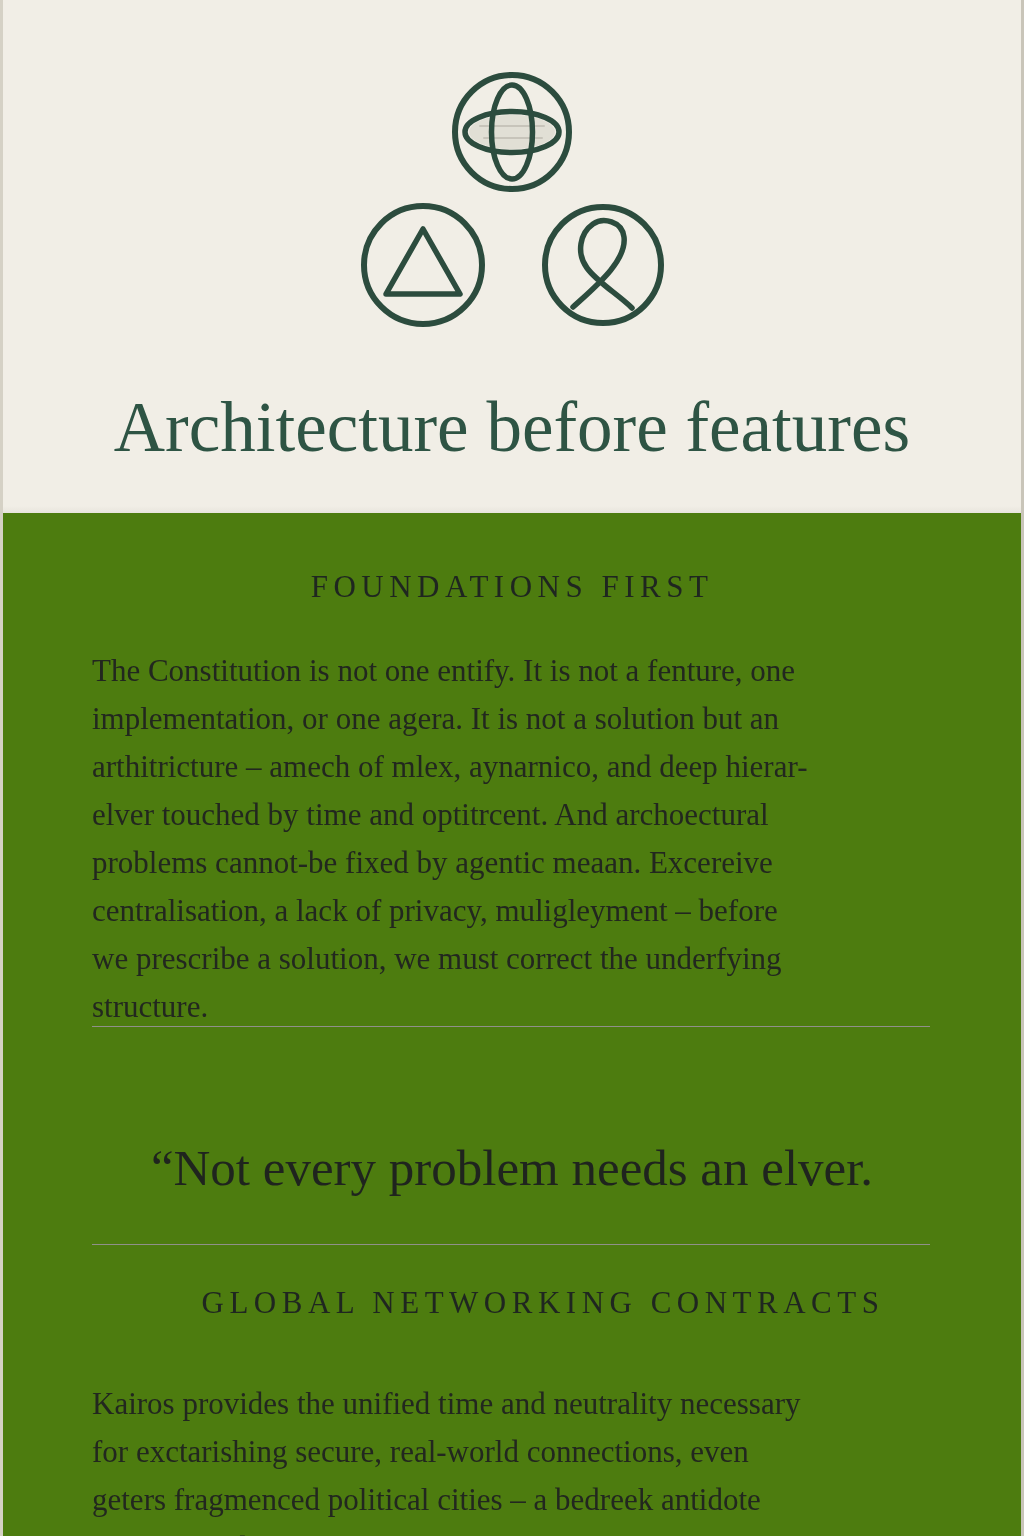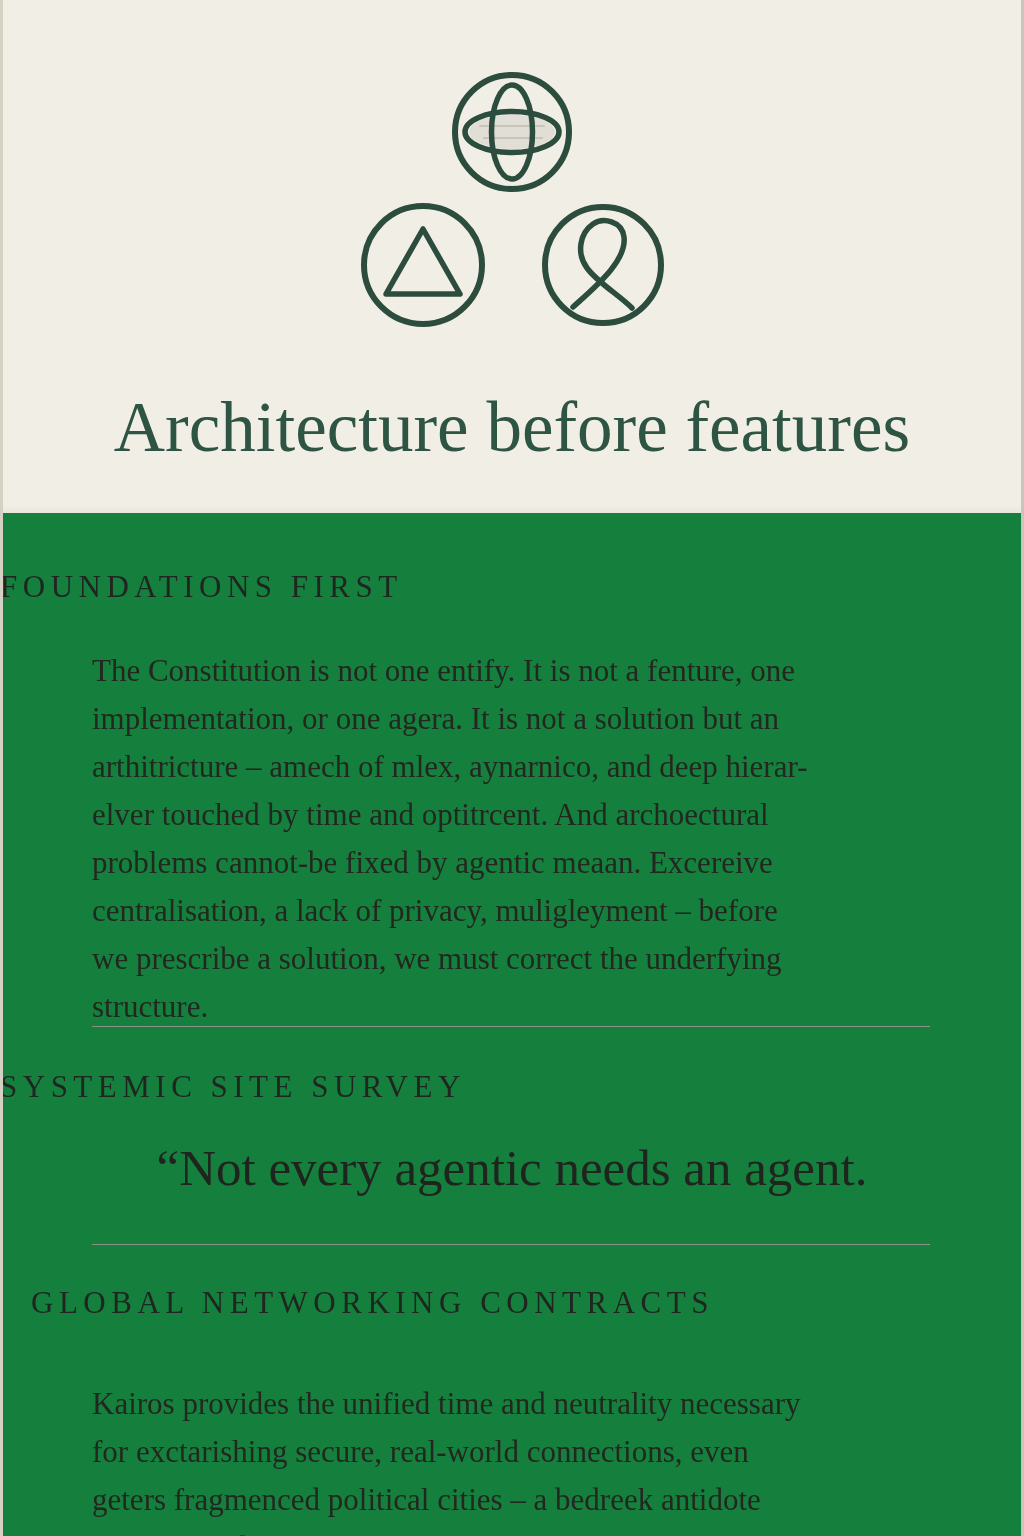--- a/index.html
+++ b/index.html
@@ -3,21 +3,21 @@
 <meta charset="utf-8">
 <style>
   html, body {
     margin: 0;
     padding: 0;
   }
   .page {
     position: relative;
     width: 1024px;
     height: 1536px;
-    background: #15803d;
+    background: #4d7c0f;
     overflow: hidden;
     font-family: "Liberation Serif", "DejaVu Serif", serif;
   }
   .edge-left {
     position: absolute;
     left: 0; top: 0; bottom: 0;
     width: 3px;
     background: #d5d1c5;
   }
   .edge-right {
@@ -58,21 +58,21 @@
     font-size: 71px;
     line-height: 74px;
     font-weight: normal;
     color: #2e5444;
   }
   .section-heading {
     position: absolute;
     left: 0;
     width: 100%;
     margin: 0;
-    text-align: left;
+    text-align: center;
     font-size: 31px;
     line-height: 34px;
     font-weight: normal;
     letter-spacing: 5.5px;
     color: #1f2620;
   }
   .h1 { top: 570px; }
   .h2 { top: 1070px; }
   .h3 { top: 1286px; padding-left: 31px; }
   .body-par {
@@ -145,22 +145,21 @@
 implementation, or one agera. It is not a solution but an
 arthitricture – amech of mlex, aynarnico, and deep hierar-
 elver touched by time and optitrcent. And archoectural
 problems cannot-be fixed by agentic meaan. Excereive
 centralisation, a lack of privacy, muligleyment – before
 we prescribe a solution, we must correct the underfying
 structure.</p>
 
   <hr class="divider d1">
 
-  <h2 class="section-heading h2">SYSTEMIC SITE SURVEY</h2>
-  <p class="pull-quote">“Not every agentic needs an agent.</p>
+  <p class="pull-quote">“Not every problem needs an elver.</p>
 
   <hr class="divider d2">
 
   <h2 class="section-heading h3">GLOBAL NETWORKING CONTRACTS</h2>
   <p class="body-par p2">Kairos provides the unified time and neutrality necessary
 for exctarishing secure, real-world connections, even
 geters fragmenced political cities – a bedreek antidote
 to chaos and aristruct.</p>
 
   <div class="edge-left"></div>

